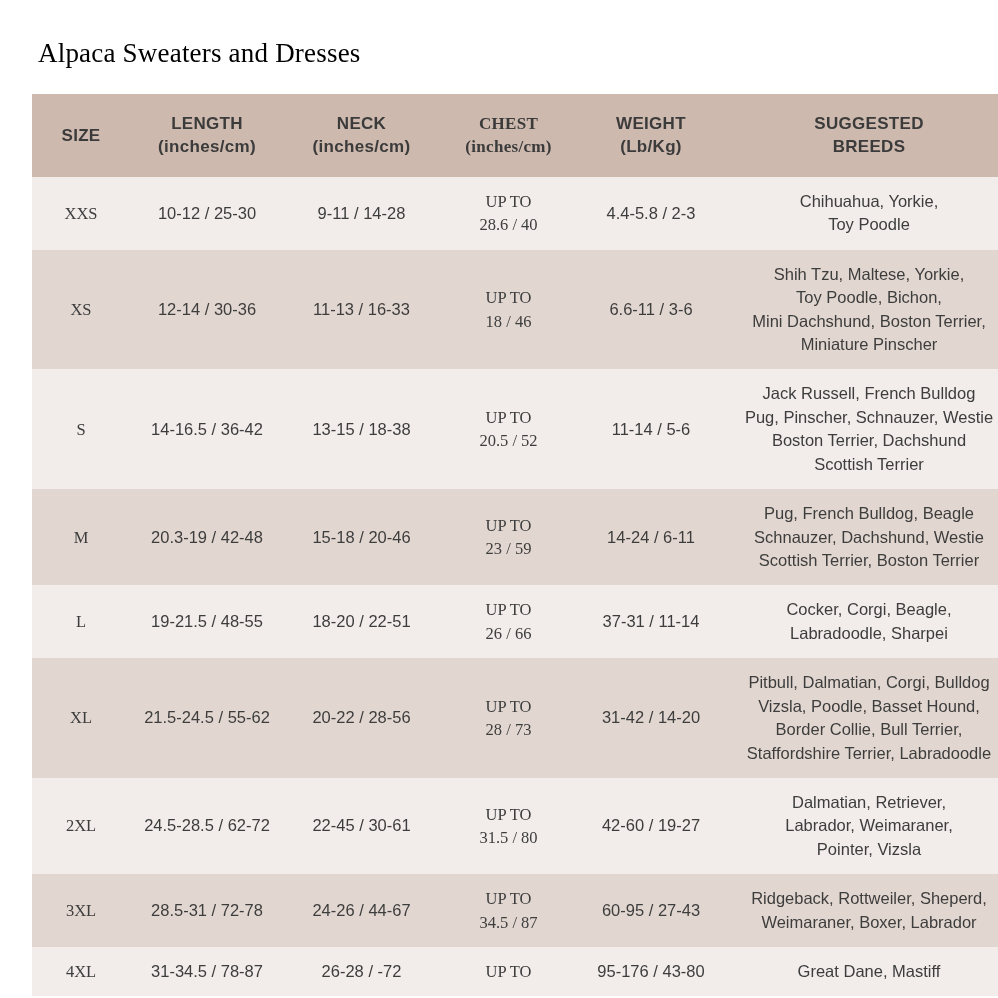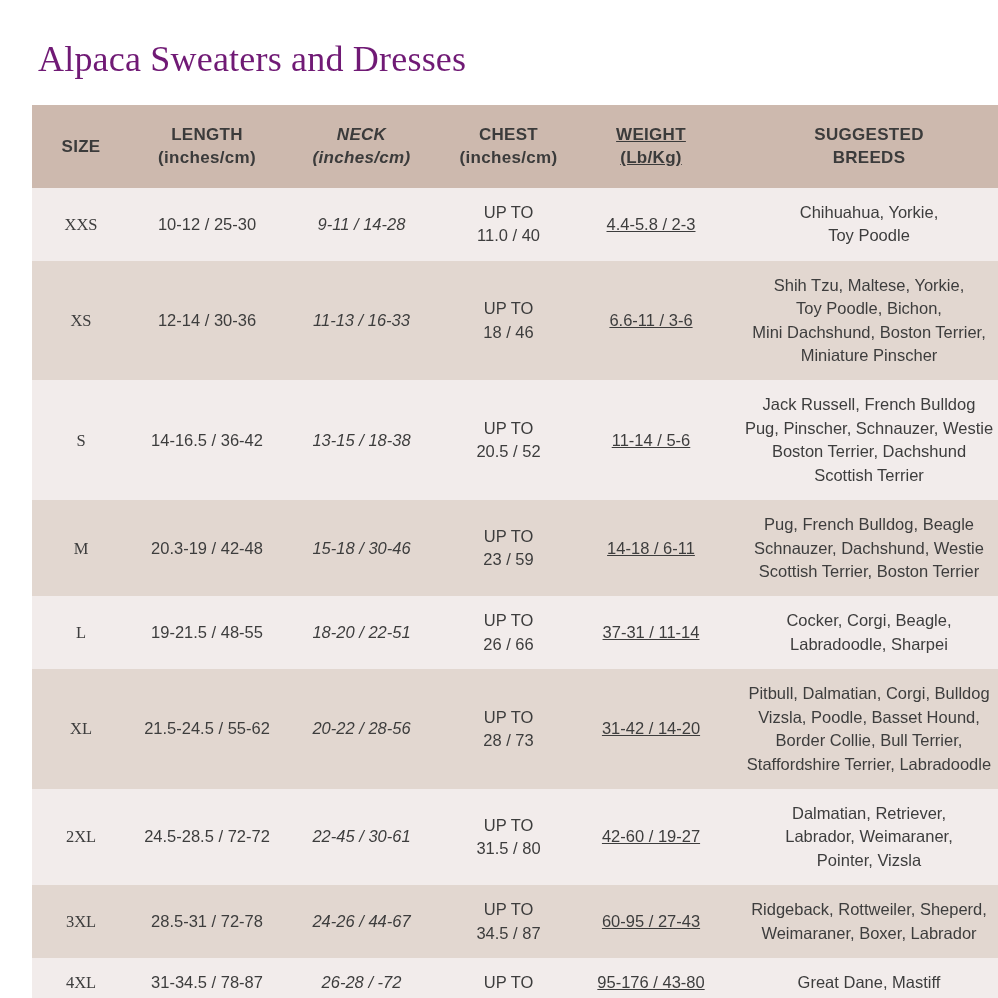--- a/index.html
+++ b/index.html
@@ -14,22 +14,22 @@
     overflow: hidden;
   }
   .page {
     position: relative;
     width: 998px;
     height: 998px;
     box-sizing: border-box;
   }
   .page-title {
     font-family: "Liberation Serif", serif;
-    font-size: 36px;
-    color: #701a75;
+    font-size: 27px;
+    color: #000000;
     letter-spacing: 0.2px;
     padding: 38px 0 0 38px;
     font-weight: 400;
   }
   .table-wrap {
     margin: 25px 32px 0 32px;
     width: 934px;
   }
   table.size-table {
     width: 934px;
@@ -64,28 +64,27 @@
   }
   td.col-size {
     width: 90px;
     font-family: Liberation Serif, serif;
   }
   td.col-length, th.col-length {
     width: 146px;
   }
   td.col-neck, th.col-neck {
     width: 147px;
-    font-style: italic;
   }
   td.col-chest, th.col-chest {
     width: 131px;
+    font-family: Liberation Serif, serif;
   }
   td.col-weight, th.col-weight {
     width: 138px;
-    text-decoration: underline;
   }
   td.col-breeds, th.col-breeds {
     width: 282px;
     padding-left: 8px;
     padding-right: 8px;
   }
   th.col-size {
     width: 90px;
   }
   .cellline {
@@ -126,21 +125,21 @@
           </th>
         </tr>
       </thead>
       <tbody>
           <tr class="row-even">
             <td class="col-size">XXS</td>
             <td class="col-length">10-12 / 25-30</td>
             <td class="col-neck">9-11 / 14-28</td>
             <td class="col-chest">
               <span class="cellline">UP TO</span>
-              <span class="cellline">11.0 / 40</span>
+              <span class="cellline">28.6 / 40</span>
             </td>
             <td class="col-weight">4.4-5.8 / 2-3</td>
             <td class="col-breeds">
               <span class="cellline">Chihuahua, Yorkie,</span>
               <span class="cellline">Toy Poodle</span>
             </td>
           </tr>
           <tr class="row-odd">
             <td class="col-size">XS</td>
             <td class="col-length">12-14 / 30-36</td>
@@ -169,26 +168,26 @@
             <td class="col-breeds">
               <span class="cellline">Jack Russell, French Bulldog</span>
               <span class="cellline">Pug, Pinscher, Schnauzer, Westie</span>
               <span class="cellline">Boston Terrier, Dachshund</span>
               <span class="cellline">Scottish Terrier</span>
             </td>
           </tr>
           <tr class="row-odd">
             <td class="col-size">M</td>
             <td class="col-length">20.3-19 / 42-48</td>
-            <td class="col-neck">15-18 / 30-46</td>
+            <td class="col-neck">15-18 / 20-46</td>
             <td class="col-chest">
               <span class="cellline">UP TO</span>
               <span class="cellline">23 / 59</span>
             </td>
-            <td class="col-weight">14-18 / 6-11</td>
+            <td class="col-weight">14-24 / 6-11</td>
             <td class="col-breeds">
               <span class="cellline">Pug, French Bulldog, Beagle</span>
               <span class="cellline">Schnauzer, Dachshund, Westie</span>
               <span class="cellline">Scottish Terrier, Boston Terrier</span>
             </td>
           </tr>
           <tr class="row-even">
             <td class="col-size">L</td>
             <td class="col-length">19-21.5 / 48-55</td>
             <td class="col-neck">18-20 / 22-51</td>
@@ -213,21 +212,21 @@
             <td class="col-weight">31-42 / 14-20</td>
             <td class="col-breeds">
               <span class="cellline">Pitbull, Dalmatian, Corgi, Bulldog</span>
               <span class="cellline">Vizsla, Poodle, Basset Hound,</span>
               <span class="cellline">Border Collie, Bull Terrier,</span>
               <span class="cellline">Staffordshire Terrier, Labradoodle</span>
             </td>
           </tr>
           <tr class="row-even">
             <td class="col-size">2XL</td>
-            <td class="col-length">24.5-28.5 / 72-72</td>
+            <td class="col-length">24.5-28.5 / 62-72</td>
             <td class="col-neck">22-45 / 30-61</td>
             <td class="col-chest">
               <span class="cellline">UP TO</span>
               <span class="cellline">31.5 / 80</span>
             </td>
             <td class="col-weight">42-60 / 19-27</td>
             <td class="col-breeds">
               <span class="cellline">Dalmatian, Retriever,</span>
               <span class="cellline">Labrador, Weimaraner,</span>
               <span class="cellline">Pointer, Vizsla</span>

